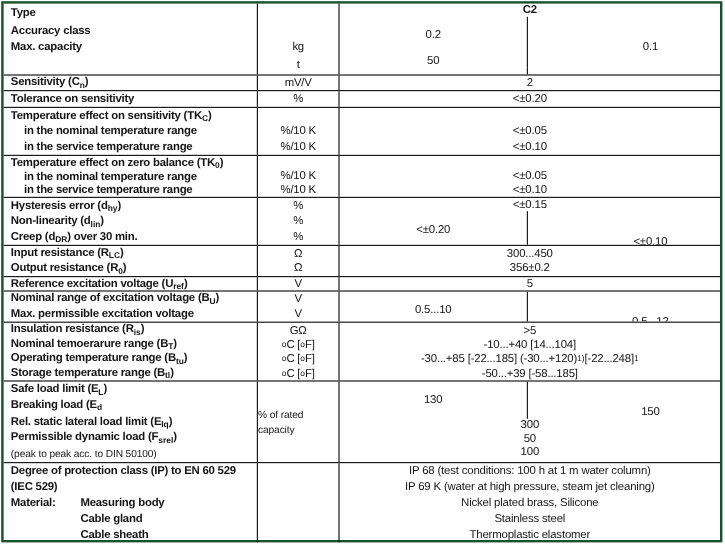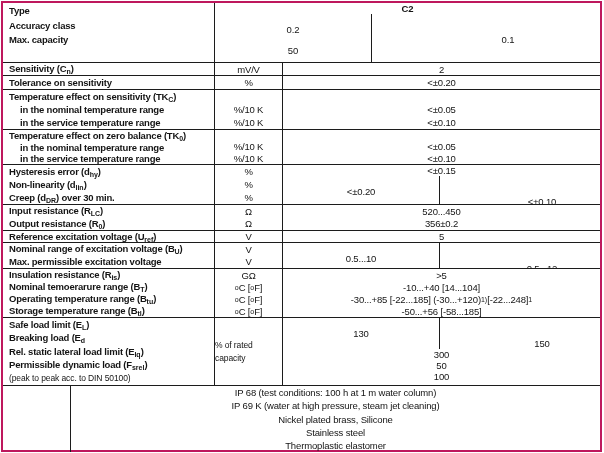--- a/index.html
+++ b/index.html
@@ -1,19 +1,19 @@
 <!DOCTYPE html>
 <html><head>
 <meta charset="utf-8">
 <style>
   html,body{margin:0;padding:0;background:#fff;}
   .sheet{position:relative;width:604px;height:453px;background:#fff;
          font-family:"Liberation Sans",sans-serif;color:#141414;overflow:hidden;}
   .tbl{position:absolute;left:1px;top:1px;width:601px;height:451px;
-       border:2px solid #be185d;box-sizing:border-box;
+       border:2px solid #14532d;box-sizing:border-box;
        display:flex;flex-direction:column;background:#fff;}
   .sec{display:flex;flex-direction:row;border-bottom:1px solid #1c1c1c;
        box-sizing:border-box;flex:0 0 auto;}
   .sec:last-child{border-bottom:none;}
   
   .sec-type-capacity{height:60px;}
   .sec-sensitivity{height:13px;}
   .sec-tolerance-sensitivity{height:14px;}
   .sec-temp-effect-sensitivity{height:40px;}
   .sec-temp-effect-zero{height:35px;}
@@ -65,20 +65,26 @@
           <div class="lrow">
             <span>Accuracy class</span>
           </div>
           <div class="lrow">
             <span>Max. capacity</span>
           </div>
           <div class="lrow">
             <span></span>
           </div>
         </div>
+        <div class="col-unit">
+          <div class="urow"></div>
+          <div class="urow"></div>
+          <div class="urow">kg</div>
+          <div class="urow">t</div>
+        </div>
         <div class="col-value">
           <div class="vrow b">C2</div>
           <div class="vrow split">
             <div class="vcell vl">0.2</div>
             <div class="vcell vr">0.1</div>
           </div>
           <div class="vrow split">
             <div class="vcell vl">50</div>
           </div>
           <div class="vrow split">
@@ -192,21 +198,21 @@
           </div>
           <div class="lrow">
             <span>Output resistance (R<sub>0</sub>)</span>
           </div>
         </div>
         <div class="col-unit">
           <div class="urow">Ω</div>
           <div class="urow">Ω</div>
         </div>
         <div class="col-value">
-          <div class="vrow">520...450</div>
+          <div class="vrow">300...450</div>
           <div class="vrow">356±0.2</div>
         </div>
       </div>
       <div class="sec sec-reference-voltage">
         <div class="col-label">
           <div class="lrow">
             <span>Reference excitation voltage (U<sub>ref</sub>)</span>
           </div>
         </div>
         <div class="col-unit">
@@ -258,21 +264,21 @@
         <div class="col-unit">
           <div class="urow">GΩ</div>
           <div class="urow"><sup>o</sup>C [<sup>o</sup>F]</div>
           <div class="urow"><sup>o</sup>C [<sup>o</sup>F]</div>
           <div class="urow"><sup>o</sup>C [<sup>o</sup>F]</div>
         </div>
         <div class="col-value">
           <div class="vrow">&gt;5</div>
           <div class="vrow">-10...+40 [14...104]</div>
           <div class="vrow">-30...+85 [-22...185] (-30...+120)<sup>1)</sup> [-22...248]<sup>1</sup></div>
-          <div class="vrow">-50...+56 [-58...185]</div>
+          <div class="vrow">-50...+39 [-58...185]</div>
         </div>
       </div>
       <div class="sec sec-load-limits">
         <div class="col-label">
           <div class="lrow">
             <span>Safe load limit (E<sub>L</sub>)</span>
           </div>
           <div class="lrow">
             <span>Breaking load (E<sub>d</sub></span>
           </div>
@@ -297,20 +303,38 @@
             <div class="vcell vl">130</div>
             <div class="vcell vr">150</div>
           </div>
           <div class="vrow">300</div>
           <div class="vrow">50</div>
           <div class="vrow">100</div>
           <div class="vrow"></div>
         </div>
       </div>
       <div class="sec sec-protection-material">
+        <div class="col-label">
+          <div class="lrow">
+            <span>Degree of protection class (IP) to EN 60 529</span>
+          </div>
+          <div class="lrow">
+            <span>(IEC 529)</span>
+          </div>
+          <div class="lrow">
+            <span class="lprefix">Material:</span>
+            <span>Measuring body</span>
+          </div>
+          <div class="lrow ind2">
+            <span>Cable gland</span>
+          </div>
+          <div class="lrow ind2">
+            <span>Cable sheath</span>
+          </div>
+        </div>
         <div class="col-unit">
           <div class="urow"></div>
           <div class="urow"></div>
           <div class="urow"></div>
           <div class="urow"></div>
           <div class="urow"></div>
         </div>
         <div class="col-value">
           <div class="vrow">IP 68 (test conditions: 100 h at 1 m water column)</div>
           <div class="vrow">IP 69 K (water at high pressure, steam jet cleaning)</div>

